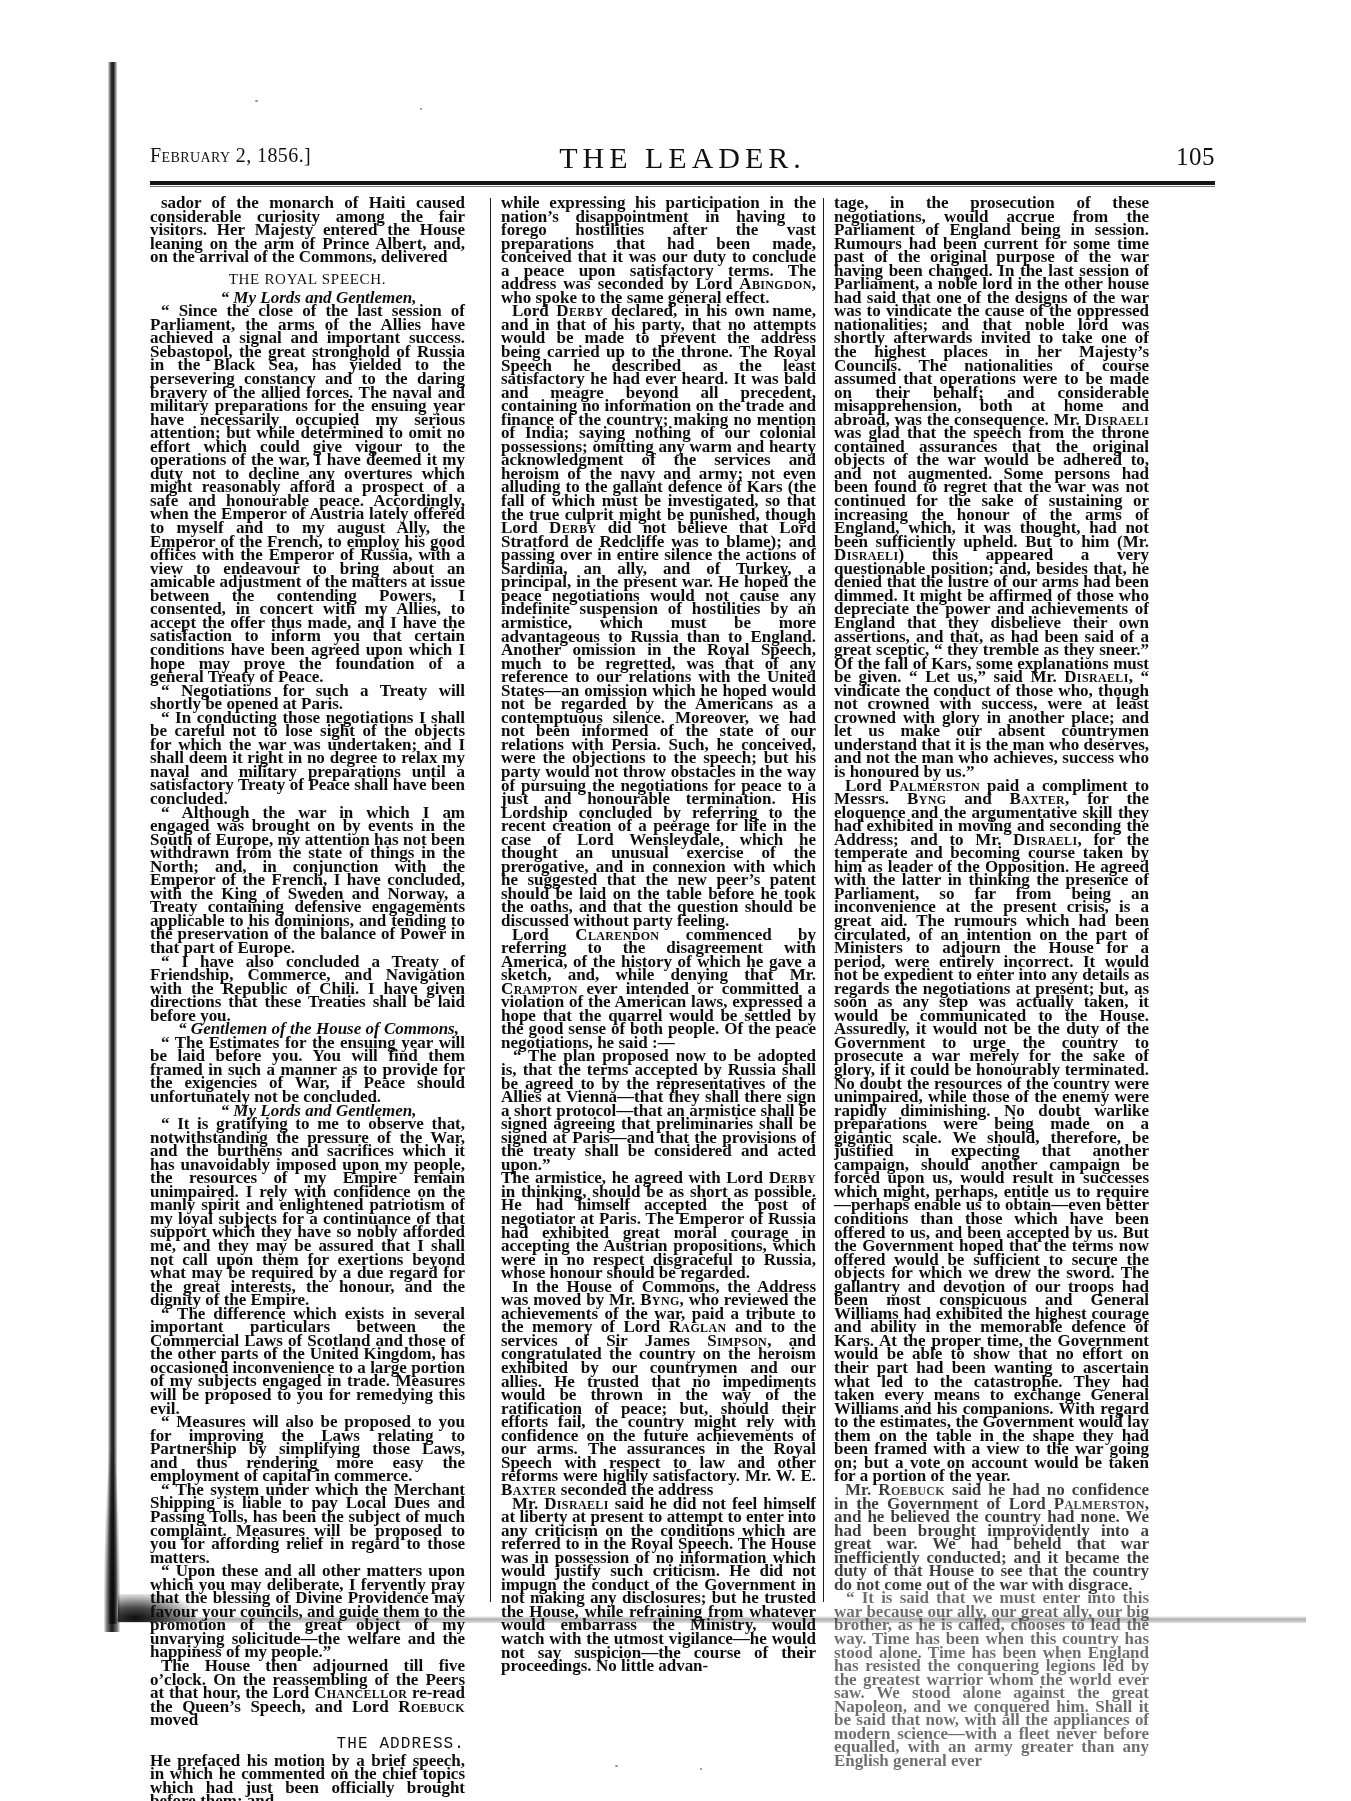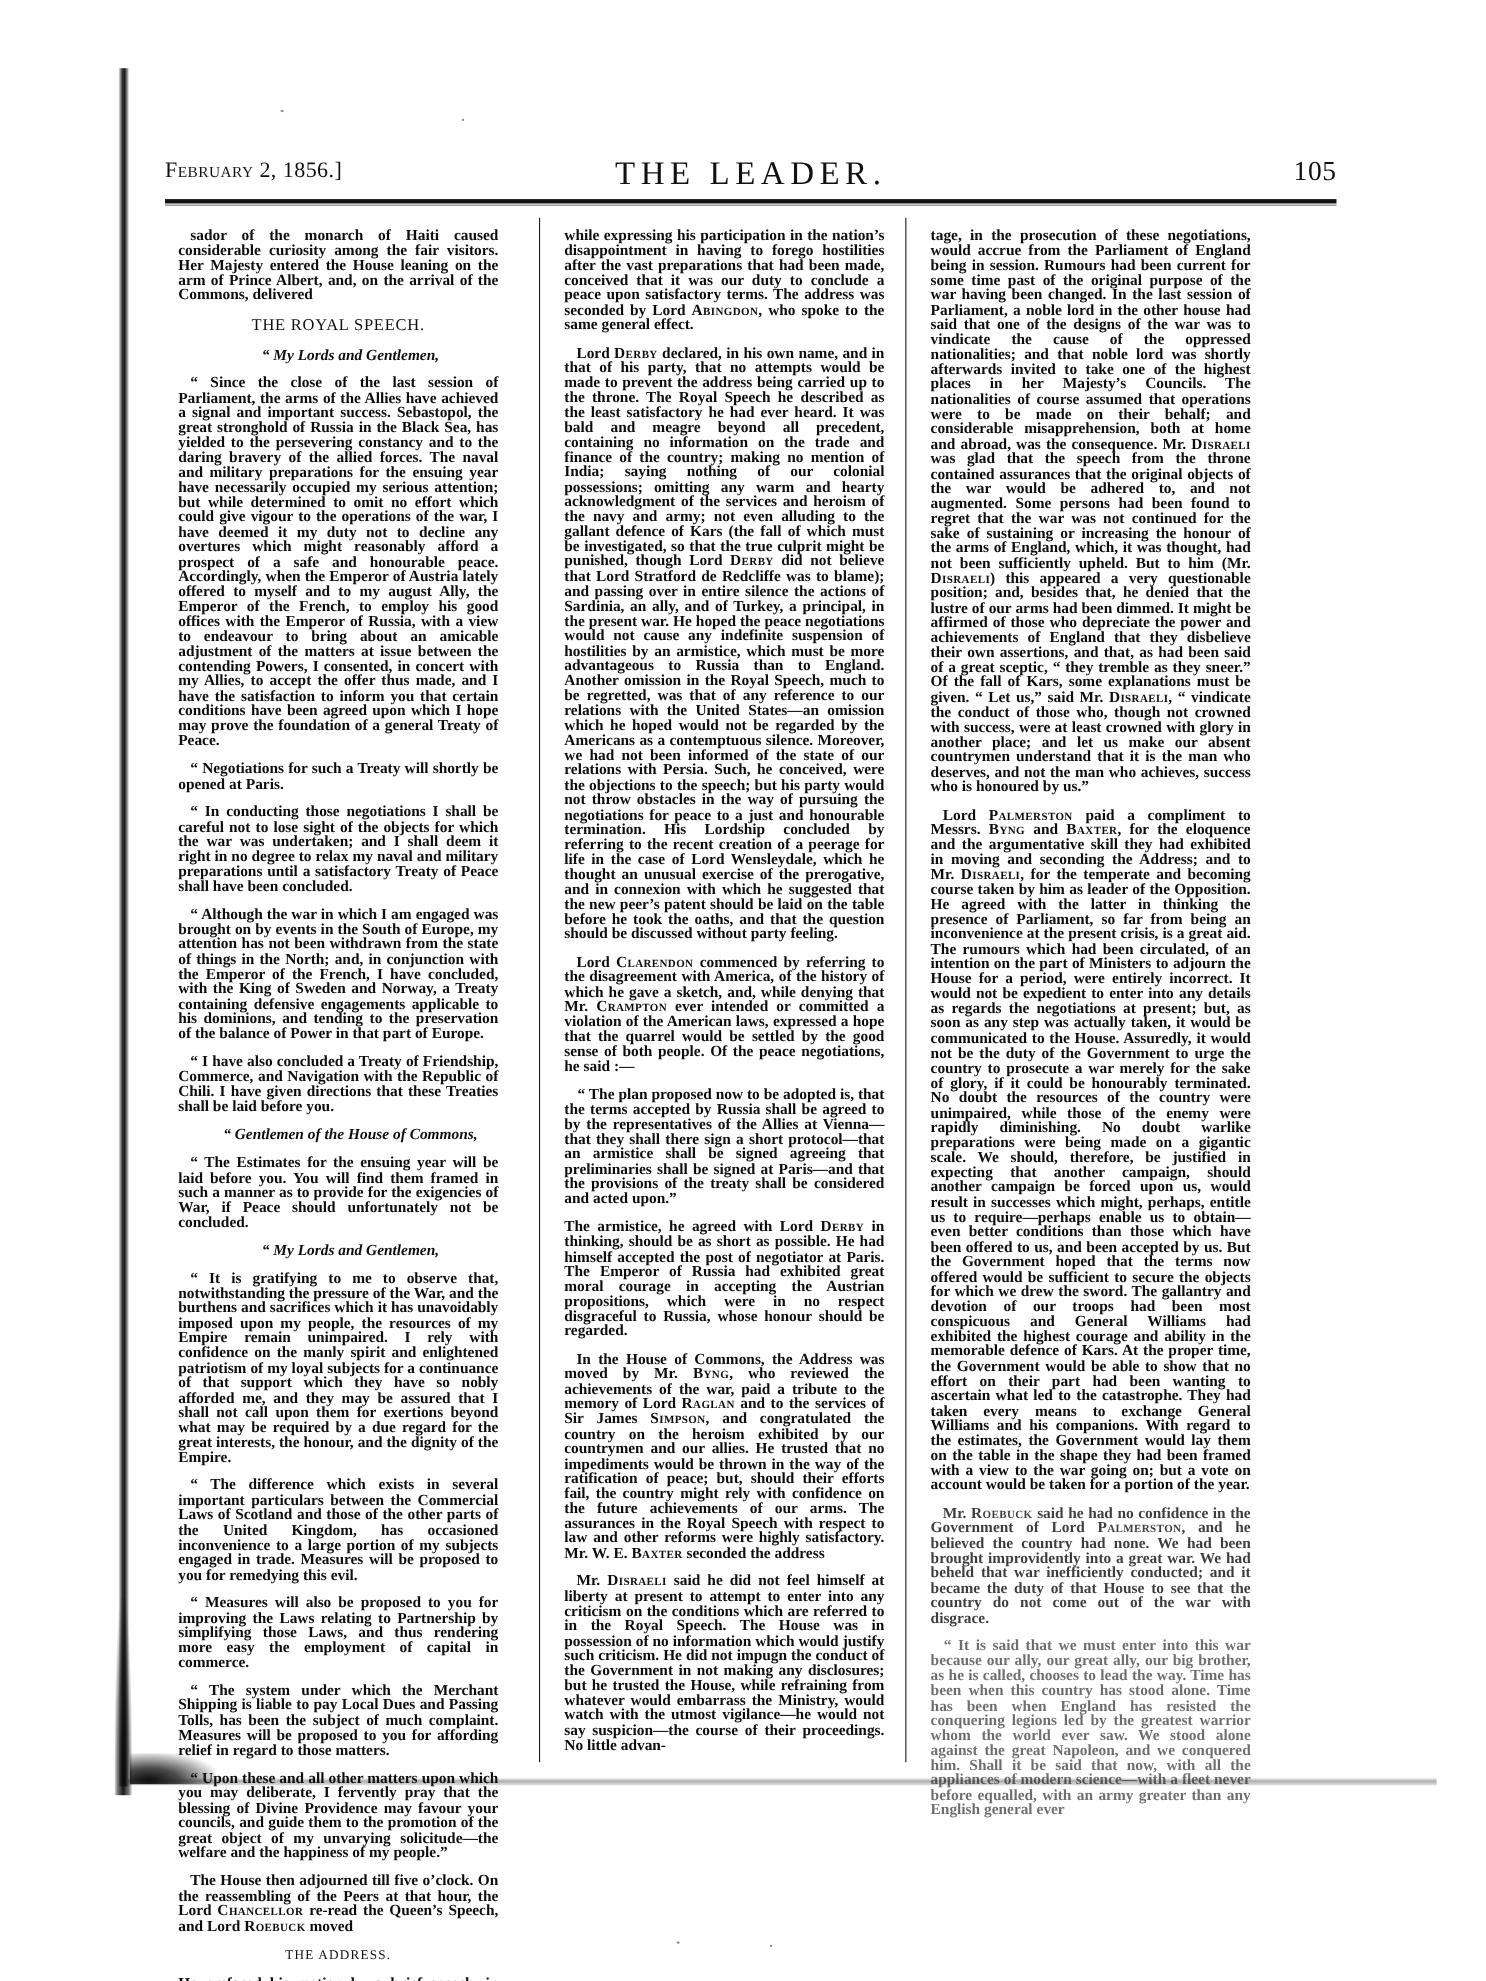--- a/index.html
+++ b/index.html
@@ -145,22 +145,22 @@
     position: absolute;
     left: 7px;
     top: 2px;
     bottom: 4px;
     width: 1px;
     background: #1d1d1d;
   }
   .col-inner { width: 315px; }
 
   .col p {
-    margin: 12px;
-    font-size: 14px;
+    margin: 0;
+    font-size: 17px;
     line-height: 13.55px;
     text-align: justify;
     text-indent: 11px;
     letter-spacing: -0.02px;
     word-spacing: .1px;
     font-weight: 700;
     color: #0d0d0d;
     -webkit-font-smoothing: none;
   }
   .col p.noindent { text-indent: 0; }
@@ -168,26 +168,27 @@
   h2.head-center {
     margin: 7px 0 3px 0;
     font-size: 15px;
     font-weight: 400;
     text-align: center;
     letter-spacing: .7px;
     text-indent: 0;
   }
   h3.head-small {
     margin: 8px 0 1px 0;
-    font-size: 12px;
+    font-size: 16px;
     font-weight: 400;
-    text-align: center;
+    text-align: right;
     font-variant: small-caps;
     letter-spacing: 1.1px;
     text-indent: 0;
+    font-family: Liberation Mono, monospace;
   }
   p.salute {
     font-style: italic;
     font-weight: 700;
     text-indent: 22px;
     text-align: center;
   }
   p.quote-block {
     text-indent: 12px;
     font-weight: 700;

